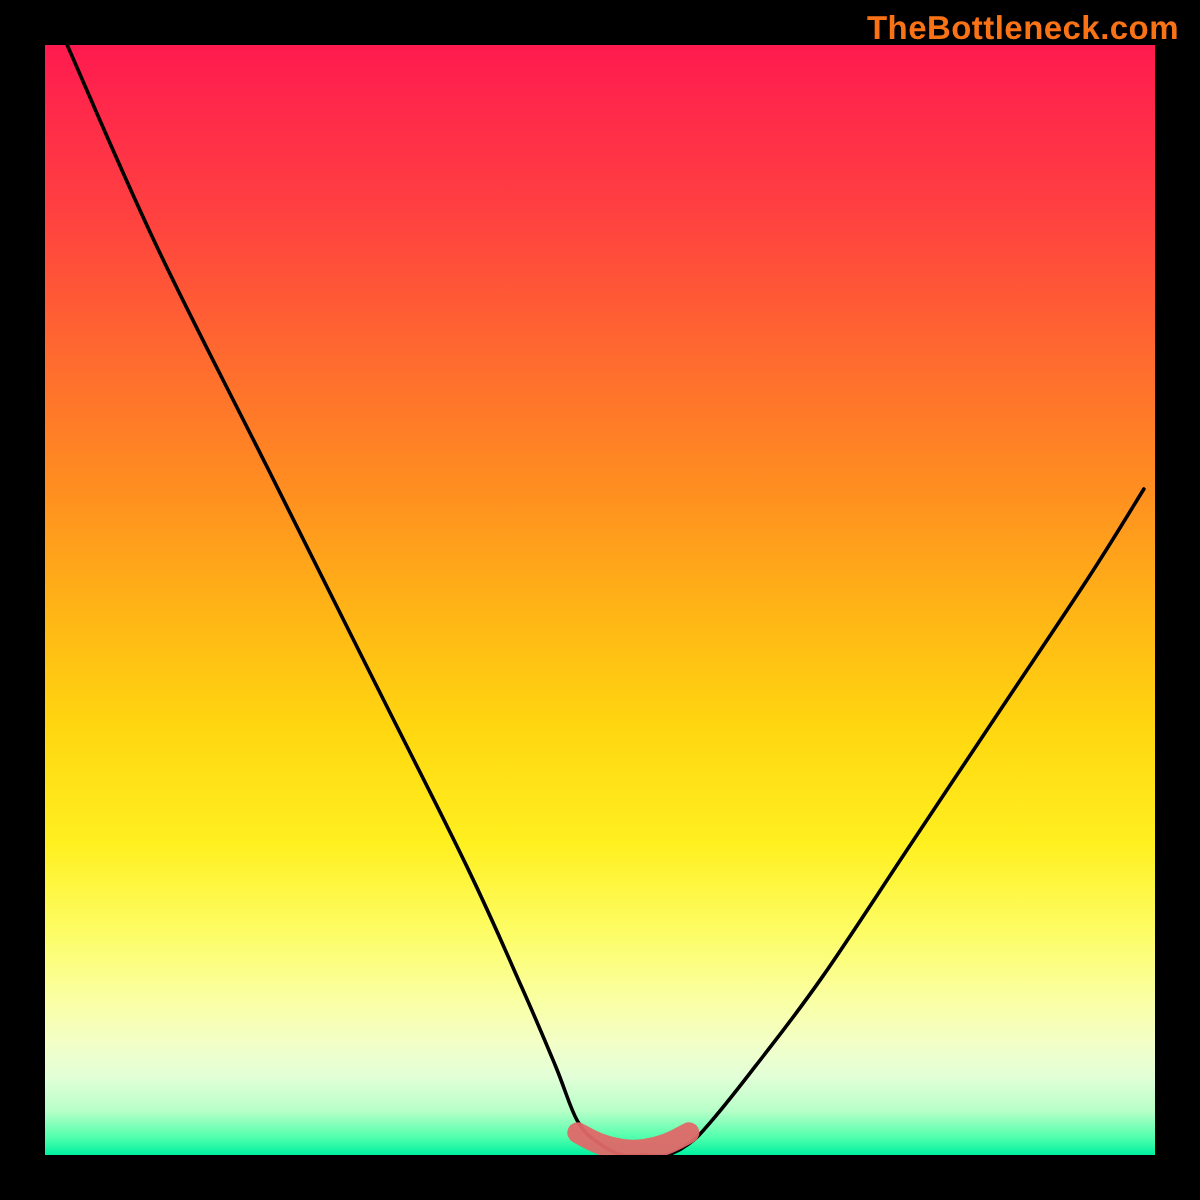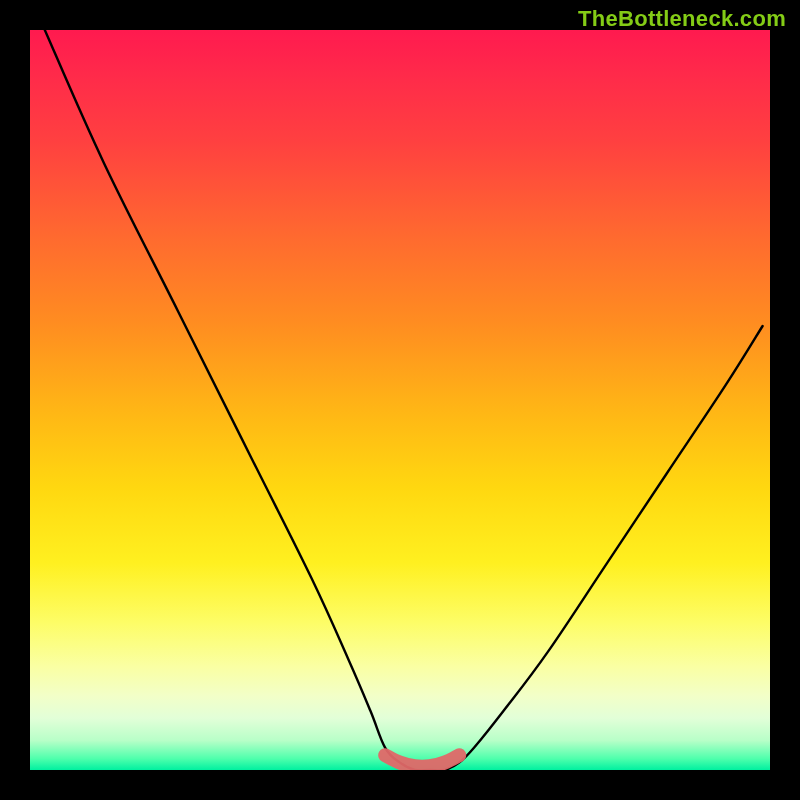--- a/index.html
+++ b/index.html
@@ -14,21 +14,21 @@
   .stage {
     position: relative;
     width: 800px;
     height: 800px;
     background: #000;
   }
   .watermark {
     position: absolute;
     top: 6px;
     right: 14px;
-    color: #84cc16;
+    color: #f97316;
     font-size: 22px;
     font-weight: 600;
     letter-spacing: 0.3px;
     user-select: none;
     pointer-events: none;
   }
   .plot-wrap {
     position: absolute;
     left: 30px;
     top: 30px;

